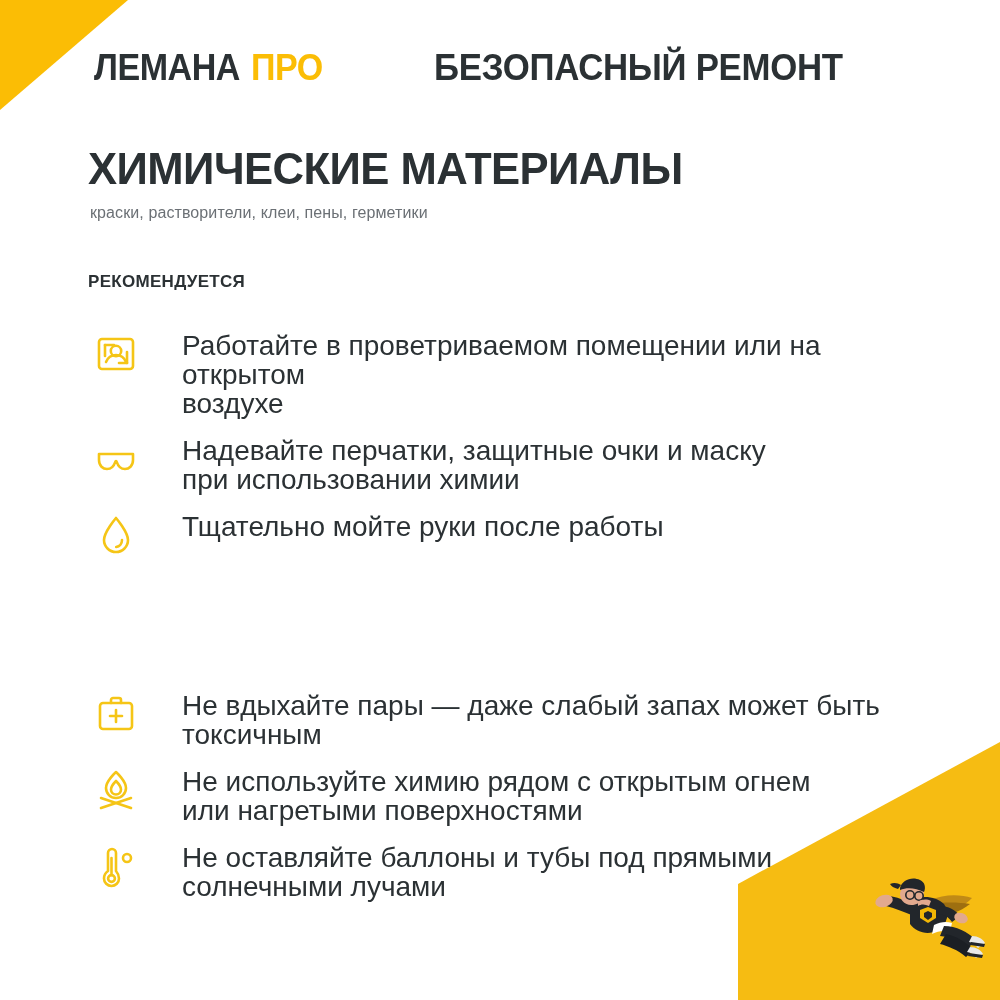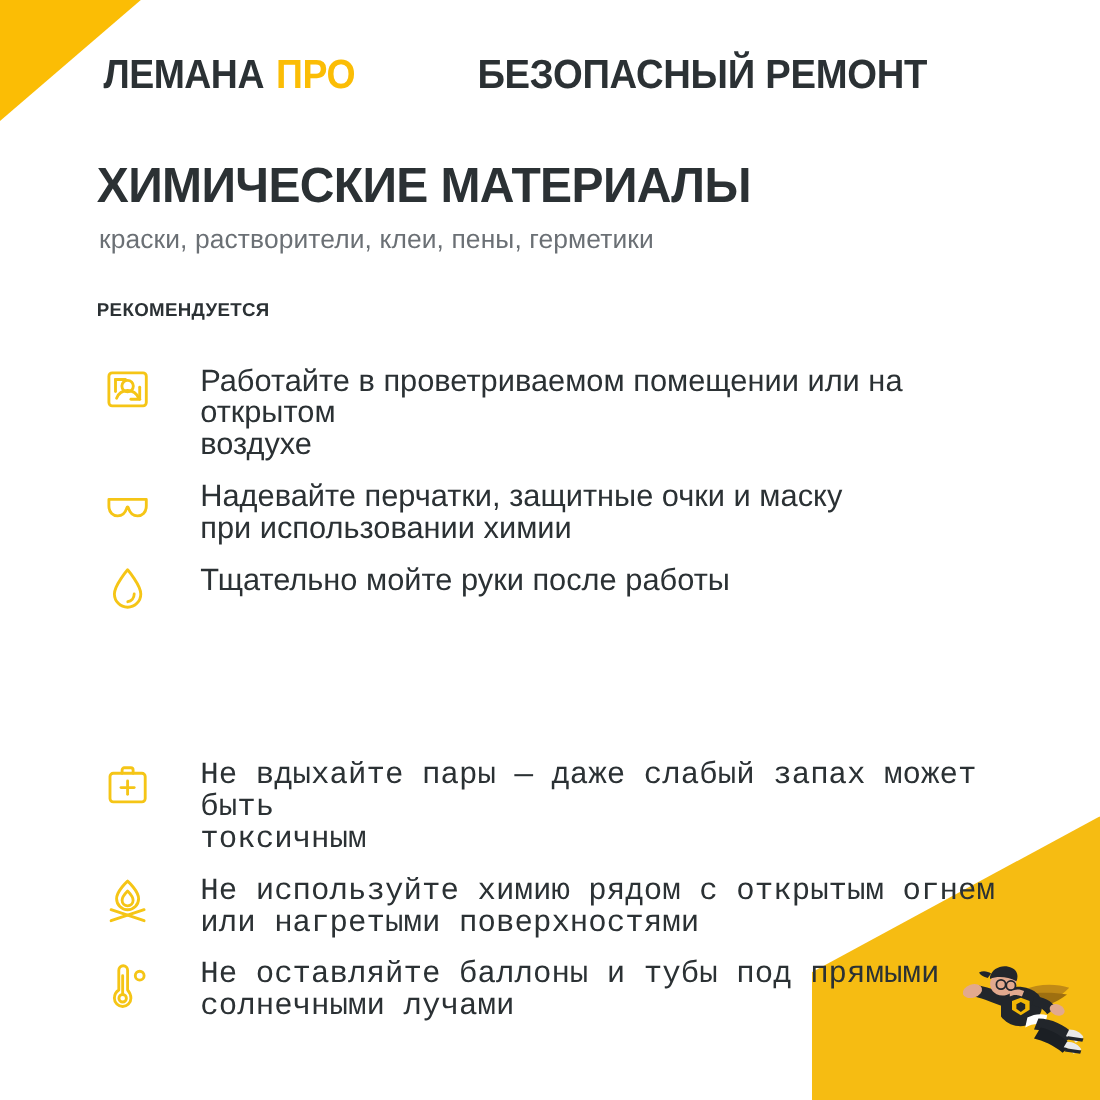--- a/index.html
+++ b/index.html
@@ -105,21 +105,21 @@
     letter-spacing: -0.6px;
     transform: scaleX(0.97);
     transform-origin: left center;
     z-index: 3;
   }
 
   .subtitle {
     position: absolute;
     left: 90px;
     top: 204px;
-    font-size: 24px;
+    font-size: 16px;
     font-weight: 400;
     color: #6B7075;
     letter-spacing: 0.1px;
     z-index: 3;
   }
 
   
   .section-head {
     position: absolute;
     left: 88px;
@@ -141,21 +141,21 @@
   }
   .list.rec   { top: 326px; }
   .list.norec { top: 686px; }
 
   .item {
     display: flex;
     align-items: flex-start;
     min-height: 56px;
   }
   .list.rec   .item { margin-bottom: 13px; }
-  .list.norec .item { margin-bottom: 13px; font-family: Liberation Mono, monospace; }
+  .list.norec .item { margin-bottom: 13px; }
 
   .item-icon {
     flex: 0 0 56px;
     width: 56px;
     height: 56px;
     display: flex;
     align-items: center;
     justify-content: center;
   }
   .item-icon svg { display: block; }

